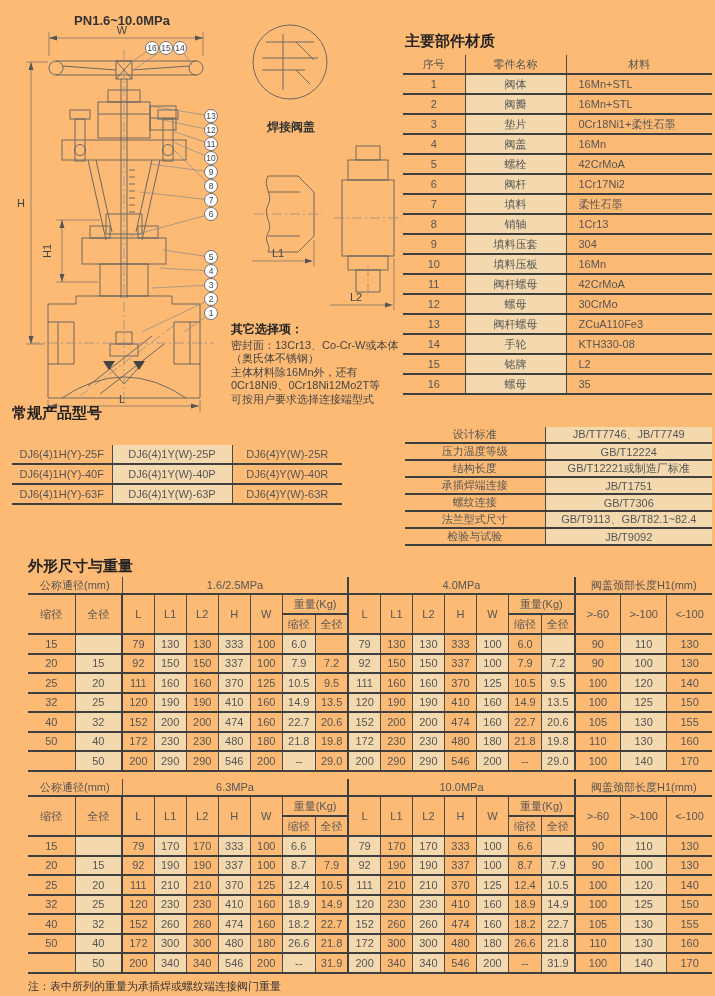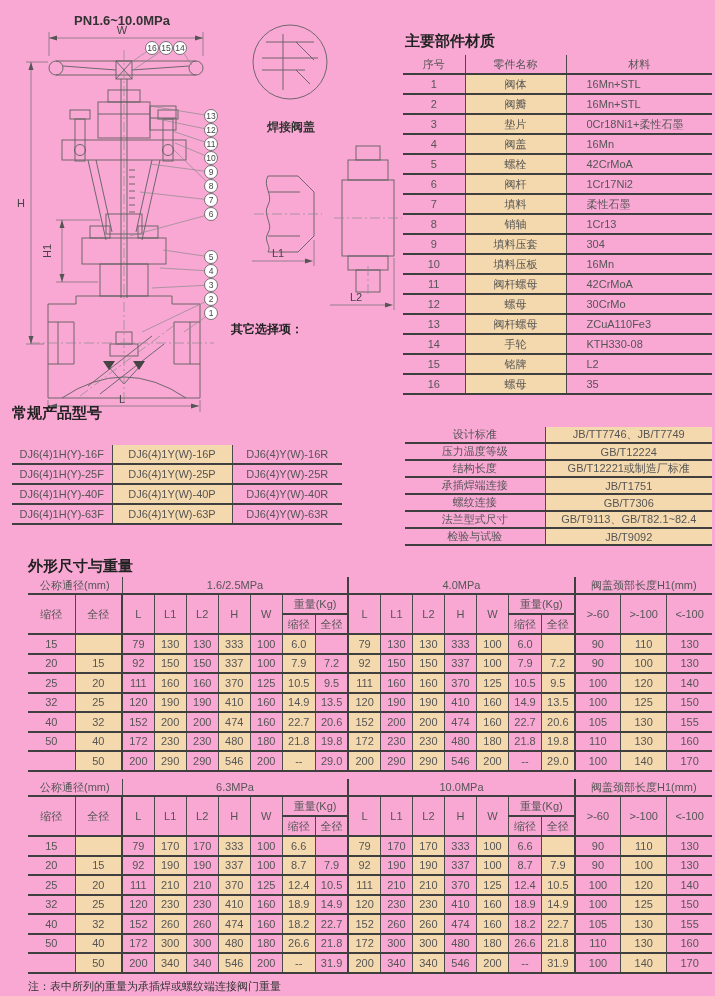--- a/index.html
+++ b/index.html
@@ -1,16 +1,16 @@
 <!DOCTYPE html>
 <html><head>
 <meta charset="utf-8">
 <style>
   html,body{margin:0;padding:0;background:#fff;}
-  .sheet{position:relative;width:715px;height:996px;background:#f9a8d4;overflow:hidden;
+  .sheet{position:relative;width:715px;height:996px;background:#fdba74;overflow:hidden;
          font-family:"Liberation Sans","DejaVu Sans",sans-serif;color:#444;}
   .sec-title{font-size:15px;font-weight:bold;color:#222;}
   
   #drw{position:absolute;left:0;top:0;}
   #drw .ln{stroke:#5f5f5f;stroke-width:0.9;fill:none;}
   #drw .thin{stroke:#6e6e6e;stroke-width:0.7;fill:none;}
   #drw .cl{stroke:#8a8a8a;stroke-width:0.7;fill:none;stroke-dasharray:10 3 2 3;}
   #drw text{font-family:"Liberation Sans","DejaVu Sans",sans-serif;fill:#444;}
   #drw .dimtxt{font-size:11px;}
   #drw .pn{font-size:13px;font-weight:bold;fill:#333;}
@@ -26,21 +26,21 @@
   .tan{background:#f5d9ae;}
   
   #materials{position:absolute;left:403px;top:32px;width:310px;}
   #materials .sec-title{margin:0 0 4px 2px;}
   .mat{width:309px;}
   .mat th,.mat td{border-top:2px solid #3f3f3f;border-bottom:2px solid #3f3f3f;
     font-size:11px;font-weight:normal;color:#555;text-align:center;height:18px;padding:0;
     overflow:hidden;white-space:nowrap;}
   .mat tr:first-child th{border-top:none;margin-top:24px;}
   .mat .c1{border-left:1px solid #4a4a4a;border-right:1px solid #4a4a4a;}
-  .mat td.c2{text-align:left;padding-left:20px;}
+  .mat td.c2{text-align:left;padding-left:12px;}
   
   #models{position:absolute;left:12px;top:404px;width:335px;}
   .mod{width:330px;margin-top:22px;}
   .mod td{border-top:2px solid #0f766e;border-bottom:2px solid #3f3f3f;font-size:11px;
     color:#555;text-align:center;height:18px;padding:0;overflow:hidden;white-space:nowrap;}
   .mod tr:first-child td{border-top:none;}
   .mod .m1{border-left:1px solid #4a4a4a;border-right:1px solid #4a4a4a;}
   
   #standards{position:absolute;left:405px;top:427px;width:308px;}
   .std{width:307px;}
@@ -214,20 +214,27 @@
         <circle cx="211" cy="299" r="6.5" fill="#fff" stroke="#666" stroke-width="0.9"></circle>
         <text x="211" y="302" text-anchor="middle" font-size="8.5" fill="#444">2</text>
         <line x1="211" y1="313" x2="184" y2="332" stroke="#8a8a8a" stroke-width="0.7"></line>
         <circle cx="211" cy="313" r="6.5" fill="#fff" stroke="#666" stroke-width="0.9"></circle>
         <text x="211" y="316" text-anchor="middle" font-size="8.5" fill="#444">1</text>
       </g>
   </svg>
 
   <div id="options">
     <div class="opt-title">其它选择项：</div>
+    <div id="options-lines">
+        <div class="opt-line">密封面：13Cr13、Co-Cr-W或本体</div>
+        <div class="opt-line">（奥氏体不锈钢）</div>
+        <div class="opt-line">主体材料除16Mn外，还有</div>
+        <div class="opt-line">0Cr18Ni9、0Cr18Ni12Mo2T等</div>
+        <div class="opt-line">可按用户要求选择连接端型式</div>
+      </div>
   </div>
 
   <div id="materials">
     <div class="sec-title">主要部件材质</div>
     <table class="mat">
       <colgroup>
           <col style="width:62px">
           <col style="width:101px">
           <col style="width:146px">
         </colgroup>
@@ -325,25 +332,20 @@
 
   <div id="models">
     <div class="sec-title">常规产品型号</div>
     <table class="mod">
       <colgroup>
           <col style="width:100px">
           <col style="width:120px">
           <col style="width:110px">
         </colgroup>
       <tbody id="mod-body">
-          <tr>
-            <td class="m0">DJ6(4)1H(Y)-16F</td>
-            <td class="m1 tan">DJ6(4)1Y(W)-16P</td>
-            <td class="m2">DJ6(4)Y(W)-16R</td>
-          </tr>
           <tr>
             <td class="m0">DJ6(4)1H(Y)-25F</td>
             <td class="m1 tan">DJ6(4)1Y(W)-25P</td>
             <td class="m2">DJ6(4)Y(W)-25R</td>
           </tr>
           <tr>
             <td class="m0">DJ6(4)1H(Y)-40F</td>
             <td class="m1 tan">DJ6(4)1Y(W)-40P</td>
             <td class="m2">DJ6(4)Y(W)-40R</td>
           </tr>

